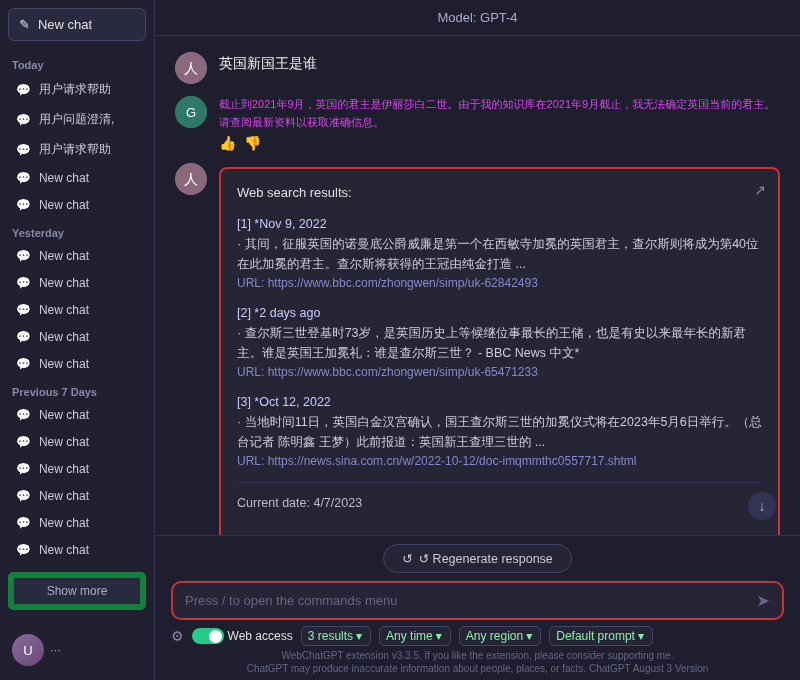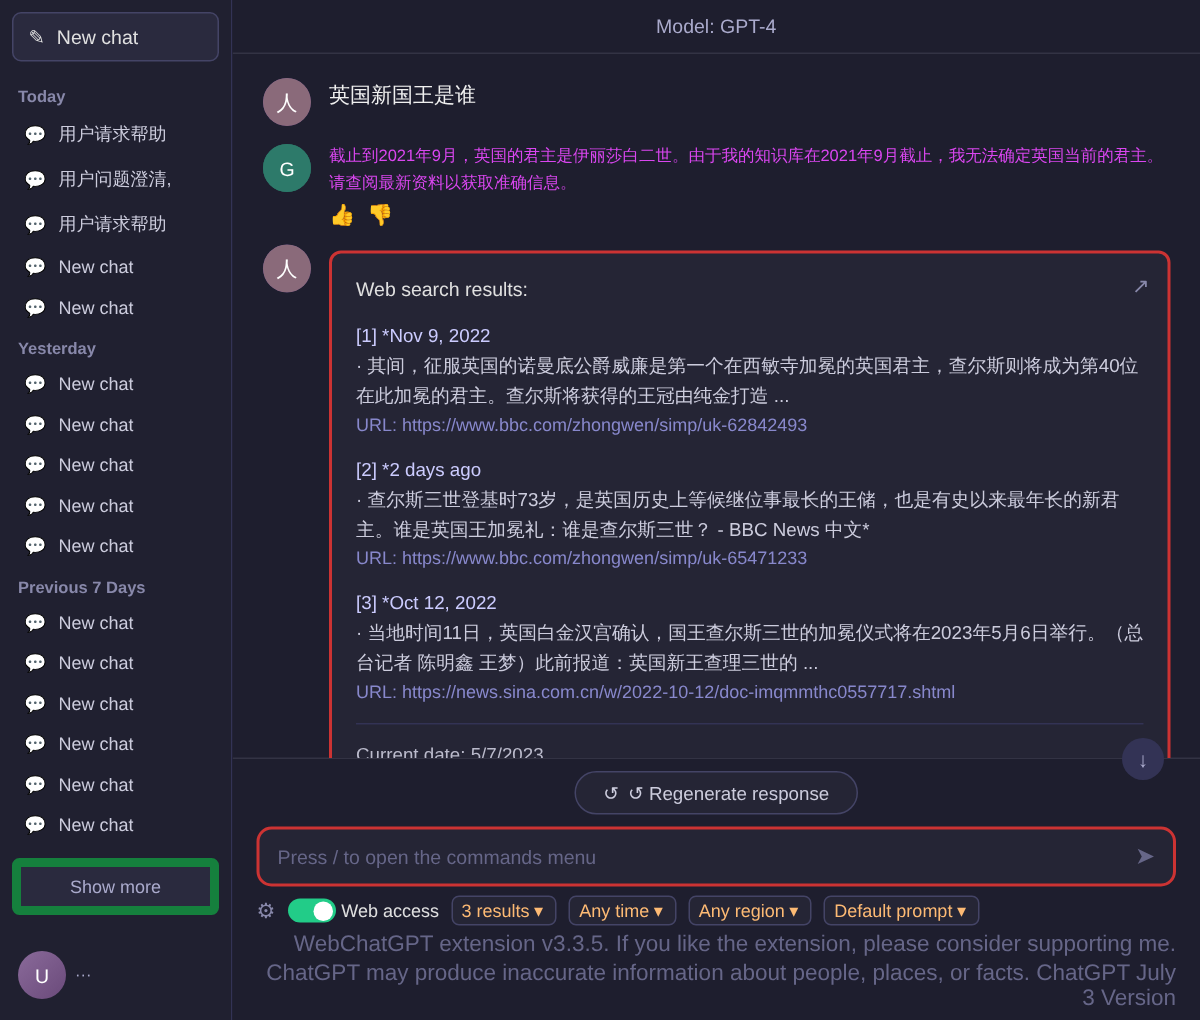--- a/index.html
+++ b/index.html
@@ -294,31 +294,31 @@
     .toolbar-label {
       color: #e0e0e0;
       font-size: 12px;
       font-weight: 400;
     }
     .toolbar-dropdown {
       background: #252535;
       border: 1px solid #444466;
       border-radius: 5px;
       padding: 2px 8px 2px 6px;
-      color: #fdba74;
+      color: #86efac;
       font-size: 12px;
       cursor: pointer;
       display: flex;
       align-items: center;
       gap: 3px;
     }
     .footer-text {
-      font-size: 15px;
+      font-size: 10px;
       color: #666688;
-      text-align: right;
+      text-align: center;
       padding-bottom: 2px;
     }
     .scroll-to-bottom {
       position: absolute;
       right: 24px;
       bottom: 160px;
       width: 28px;
       height: 28px;
       background: #333355;
       border-radius: 50%;
@@ -517,21 +517,21 @@
               <div class="ws-title">
                 <span>[3] *</span><span>Oct 12, 2022</span>
               </div>
               <div>· 当地时间11日，英国白金汉宫确认，国王查尔斯三世的加冕仪式将在2023年5月6日举行。（总台记者 陈明鑫 王梦）此前报道：英国新王查理三世的 ...</div>
               <div class="ws-url">URL: https://news.sina.com.cn/w/2022-10-12/doc-imqmmthc0557717.shtml</div>
             </div>
 
             <hr class="ws-divider">
 
             <div class="ws-instructions">
-              <div>Current date: 5/7/2023</div>
+              <div>Current date: 4/7/2023</div>
               <br>
               
               <br>
               
             </div>
           </div>
         </div>
       </div>
 
     </div>
@@ -574,17 +574,17 @@
         <div class="toolbar-dropdown">
           <span>Default prompt</span>
           <span>▾</span>
         </div>
       </div>
 
       <div class="footer-text">
         <span>WebChatGPT extension v3.3.5. If you like the extension, please consider supporting me.</span>
       </div>
       <div class="footer-text">
-        <span>ChatGPT may produce inaccurate information about people, places, or facts. ChatGPT July 3 Version</span>
+        <span>ChatGPT may produce inaccurate information about people, places, or facts. ChatGPT August 3 Version</span>
       </div>
     </div>
   </div>
 </div>
 
 </body></html>

